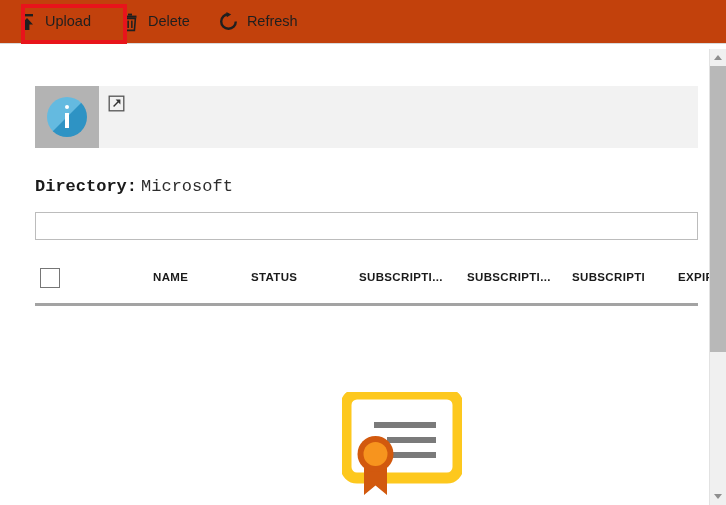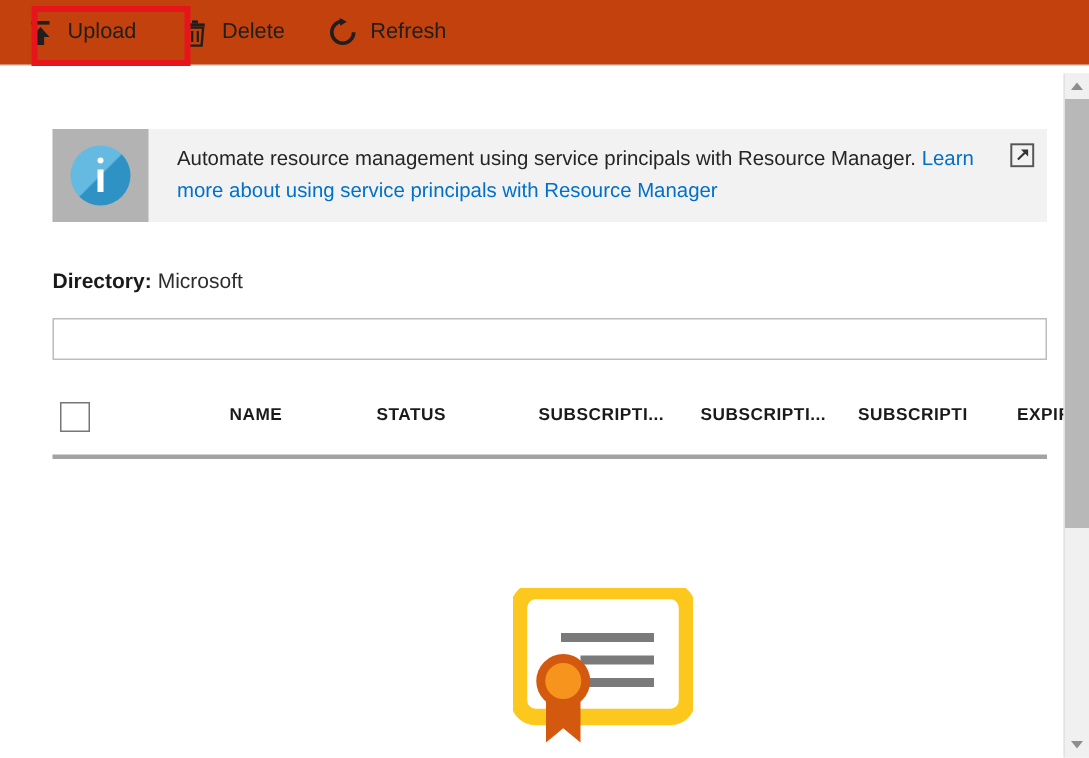--- a/index.html
+++ b/index.html
@@ -146,23 +146,24 @@
     display: flex;
     justify-content: center;
     cursor: pointer;
   }
 
   
   .directory-row {
     position: absolute;
     left: 35px;
     top: 130px;
-    font-size: 14px;
+    font-size: 17px;
     line-height: 18px;
     white-space: nowrap;
+    font-family: Liberation Mono, monospace;
   }
   .directory-label {
     font-weight: bold;
     color: #1a1a1a;
   }
   .directory-value {
     color: #2d2d2d;
     margin-left: 4px;
   }
 
@@ -306,23 +307,20 @@
 </div>
 
 <div class="annotation-box"></div>
 
 <div class="content">
 
   <div class="info-banner">
     <div class="info-icon-cell">
       <div class="info-circle"></div>
     </div>
-    <div class="info-text">
-      <span>Automate resource management using service principals with Resource Manager. </span><a href="#">Learn more about using service principals with Resource Manager</a>
-    </div>
     <div class="info-ext">
       <span>
         <svg width="17" height="17" viewBox="0 0 17 17" aria-hidden="true">
           <rect x="1.2" y="1.2" width="14.6" height="14.6" fill="none" stroke="#555" stroke-width="1.3"></rect>
           <path d="M5.6 11.4 L11.4 5.6" stroke="#333" stroke-width="1.4"></path>
           <path d="M7.6 4.6 L12.4 4.6 L12.4 9.4 Z" fill="#333"></path>
         </svg>
       </span>
     </div>
   </div>

